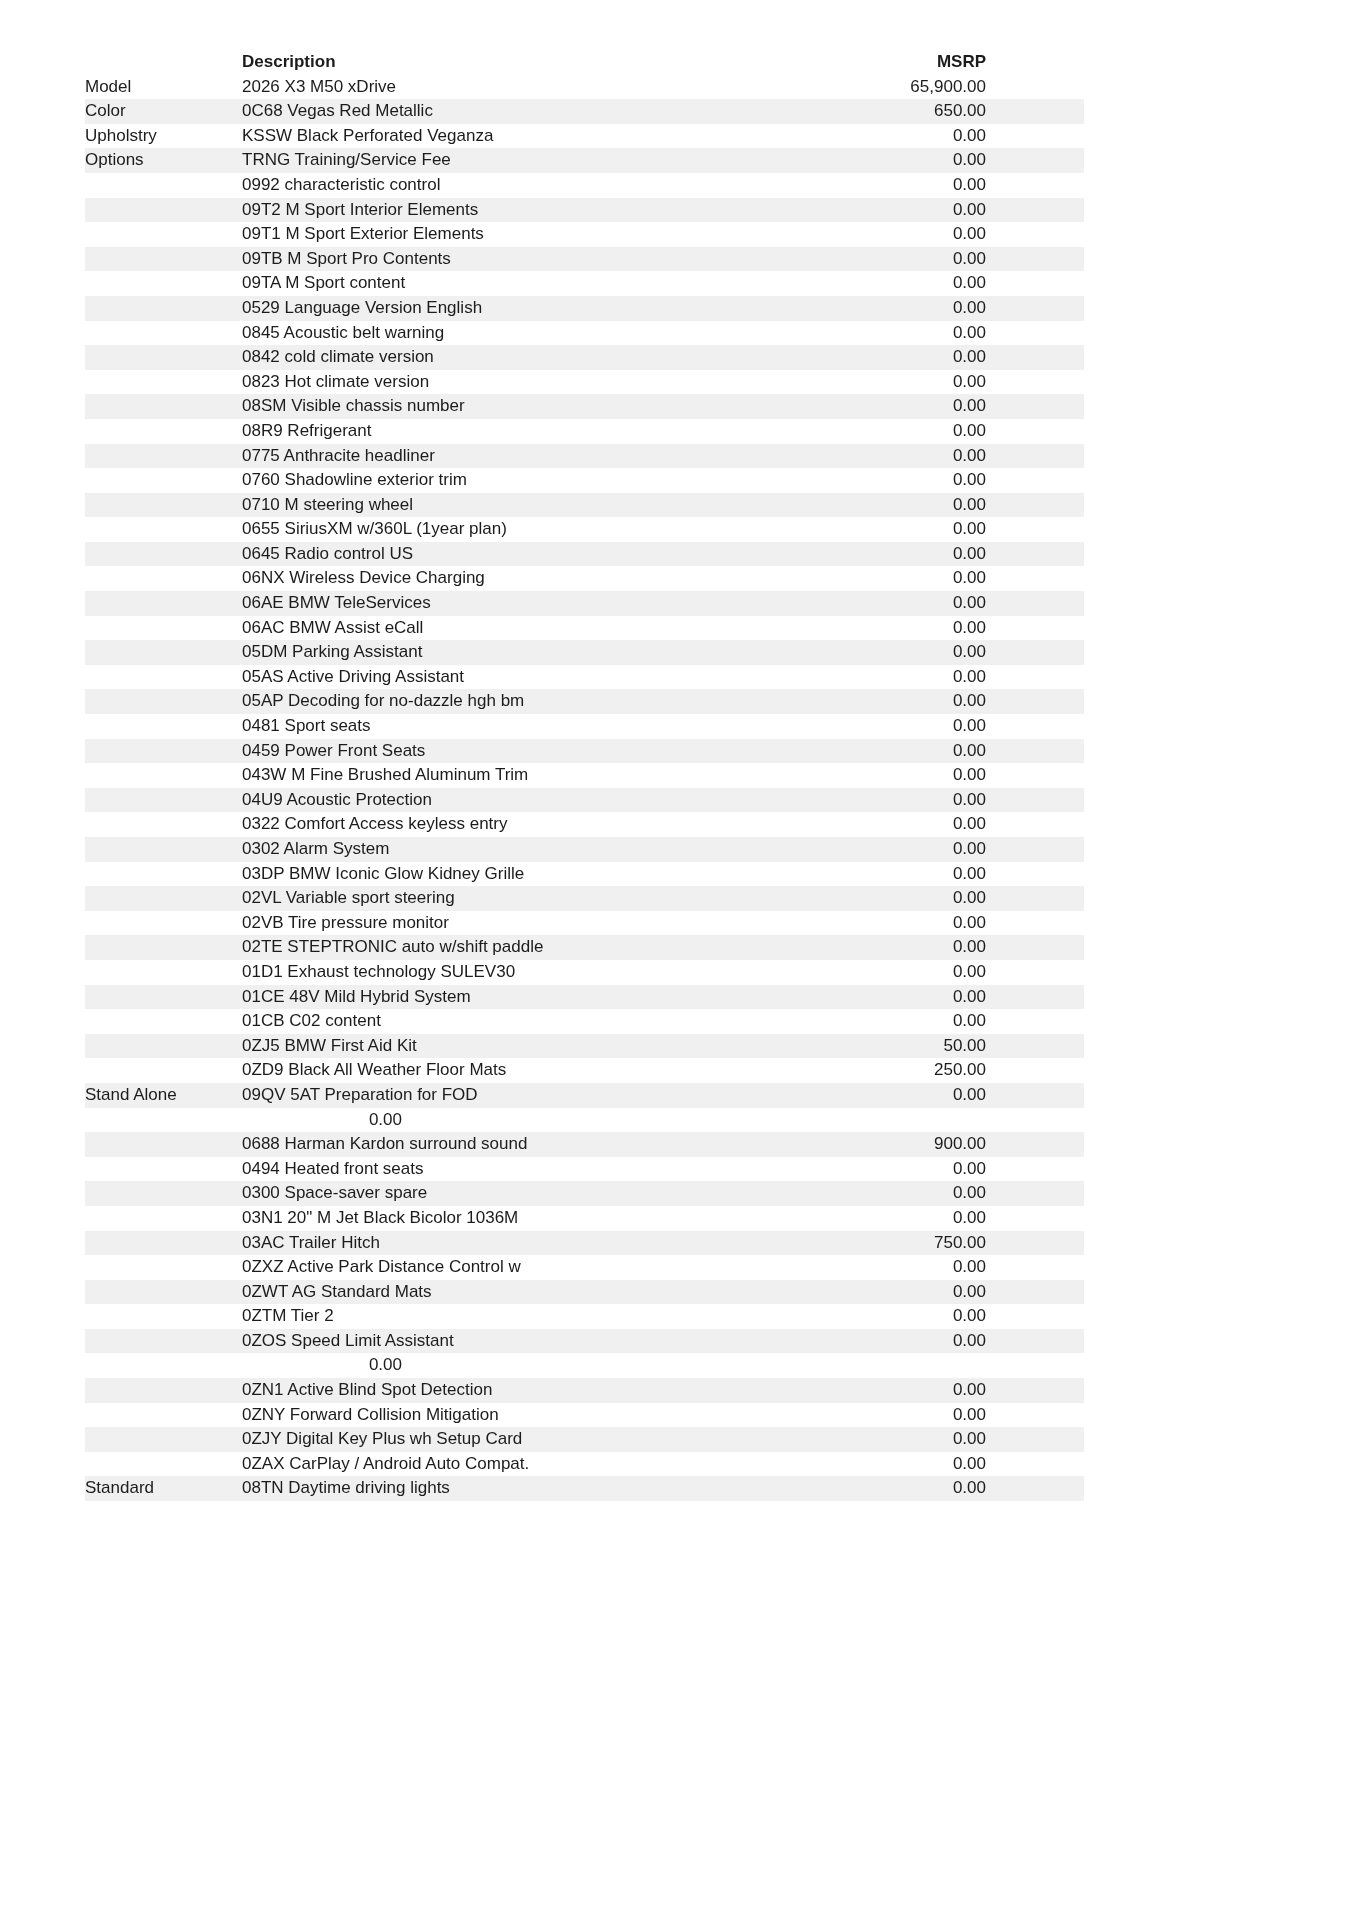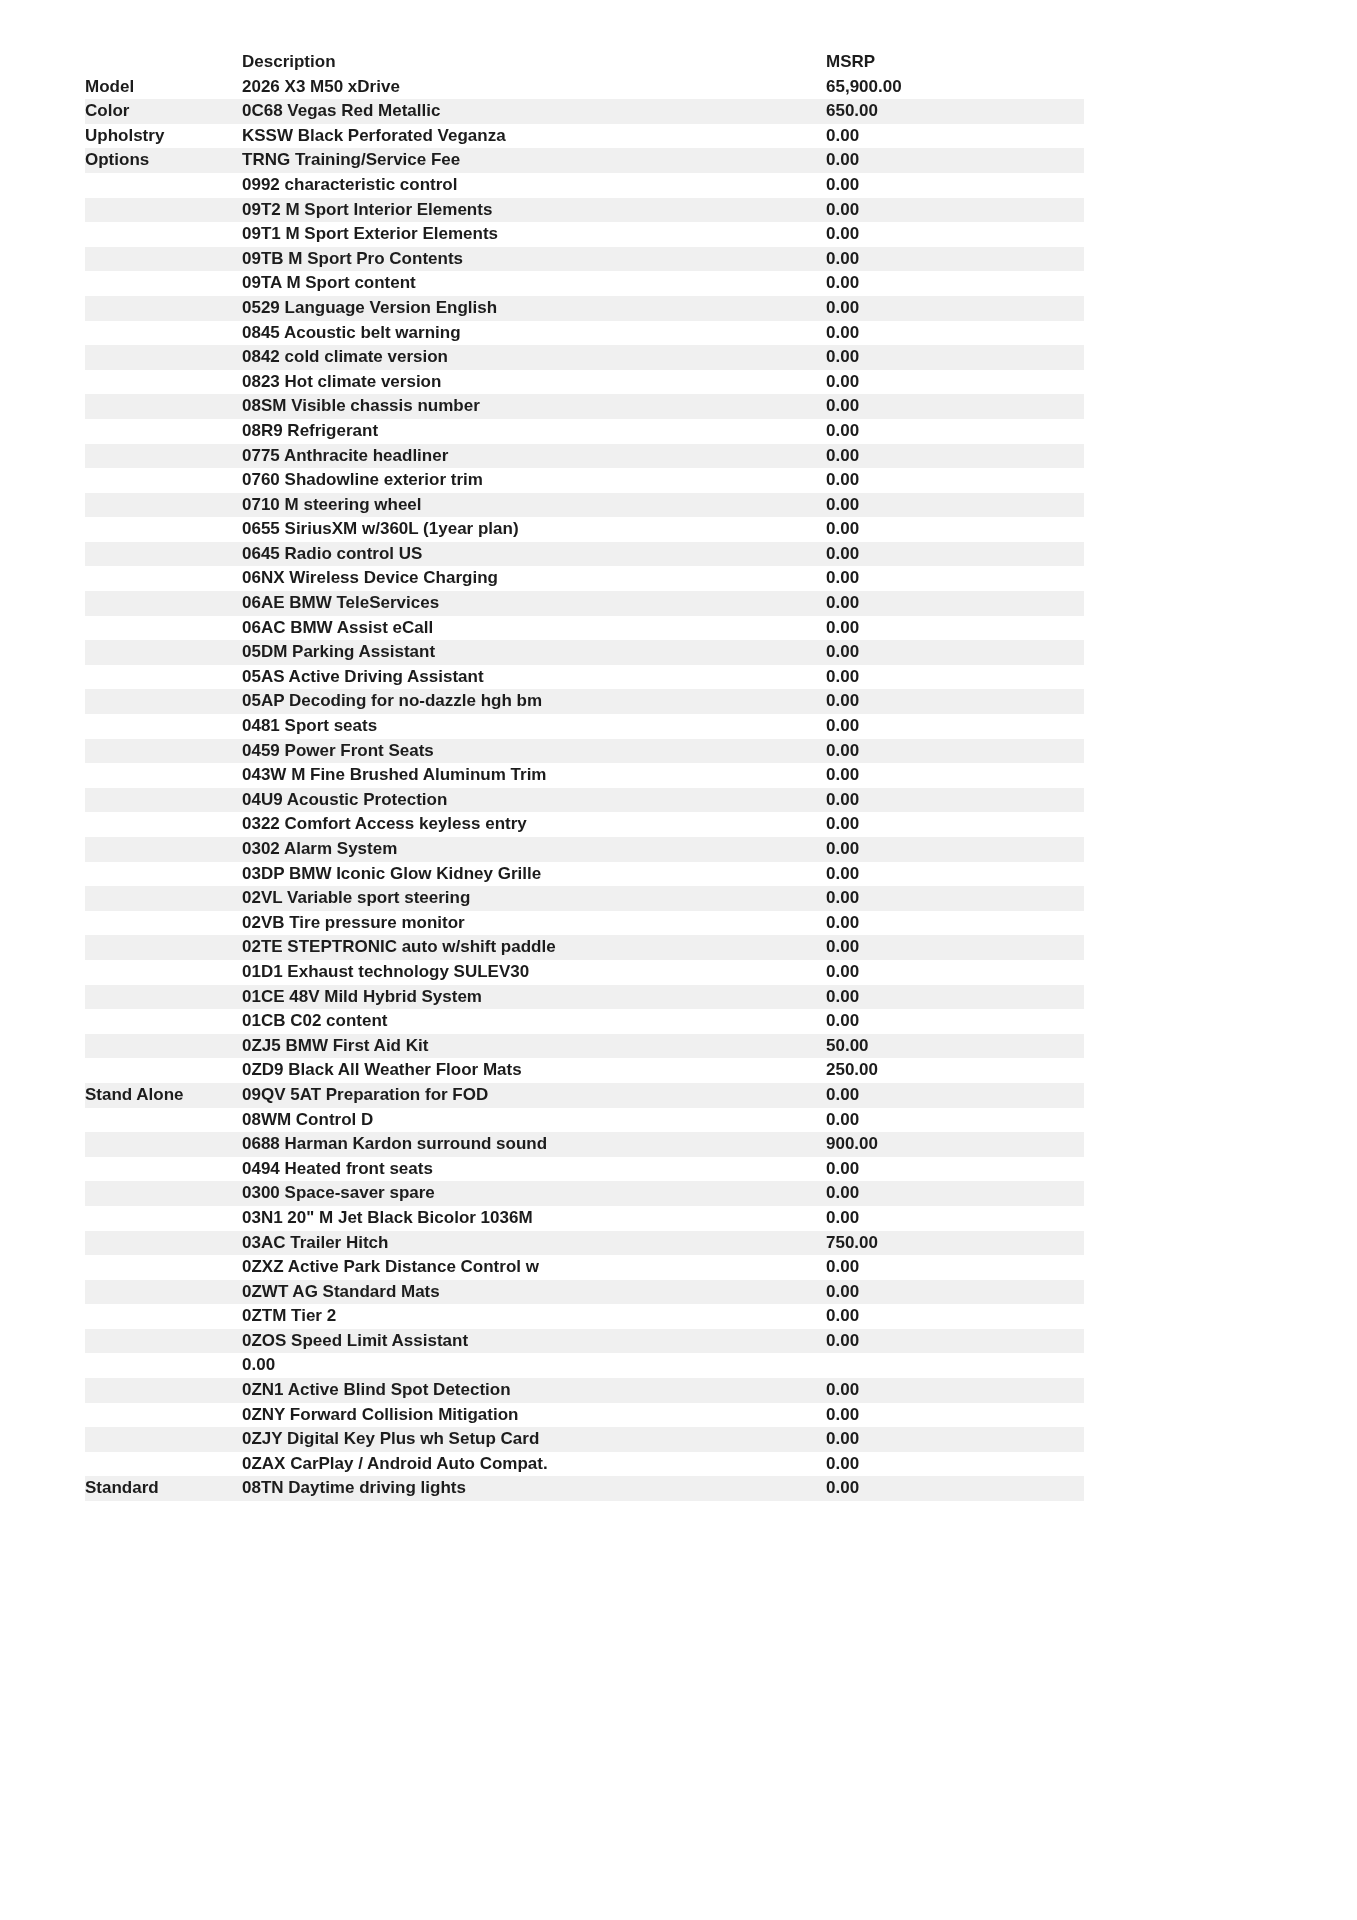--- a/index.html
+++ b/index.html
@@ -22,38 +22,38 @@
     top: 50px;
     width: 1183px;
   }
   .row {
     display: flex;
     align-items: center;
     height: 24.6px;
     font-size: 17px;
     line-height: 24.6px;
     white-space: nowrap;
-    font-weight: bold;
   }
   .header-row {
     font-weight: bold;
   }
   .cell-label {
     width: 157px;
     flex: 0 0 157px;
     padding-left: 0;
     box-sizing: border-box;
   }
   .cell-desc {
     flex: 1 1 auto;
     overflow: hidden;
   }
   .cell-msrp {
     flex: 0 0 160px;
     width: 160px;
+    text-align: right;
   }
   .cell-spacer {
     flex: 0 0 282px;
     width: 282px;
   }
   .rows .row:nth-child(even) {
     background: #f0f0f0;
   }
 </style>
 </head>
@@ -359,21 +359,20 @@
 
   <div class="row">
     <div class="cell-label">Stand Alone</div>
     <div class="cell-desc">09QV 5AT Preparation for FOD</div>
     <div class="cell-msrp">0.00</div>
     <div class="cell-spacer"></div>
   </div>
 
   <div class="row">
     <div class="cell-label"></div>
-    <div class="cell-desc">08WM Control D</div>
     <div class="cell-msrp">0.00</div>
     <div class="cell-spacer"></div>
   </div>
 
   <div class="row">
     <div class="cell-label"></div>
     <div class="cell-desc">0688 Harman Kardon surround sound</div>
     <div class="cell-msrp">900.00</div>
     <div class="cell-spacer"></div>
   </div>

